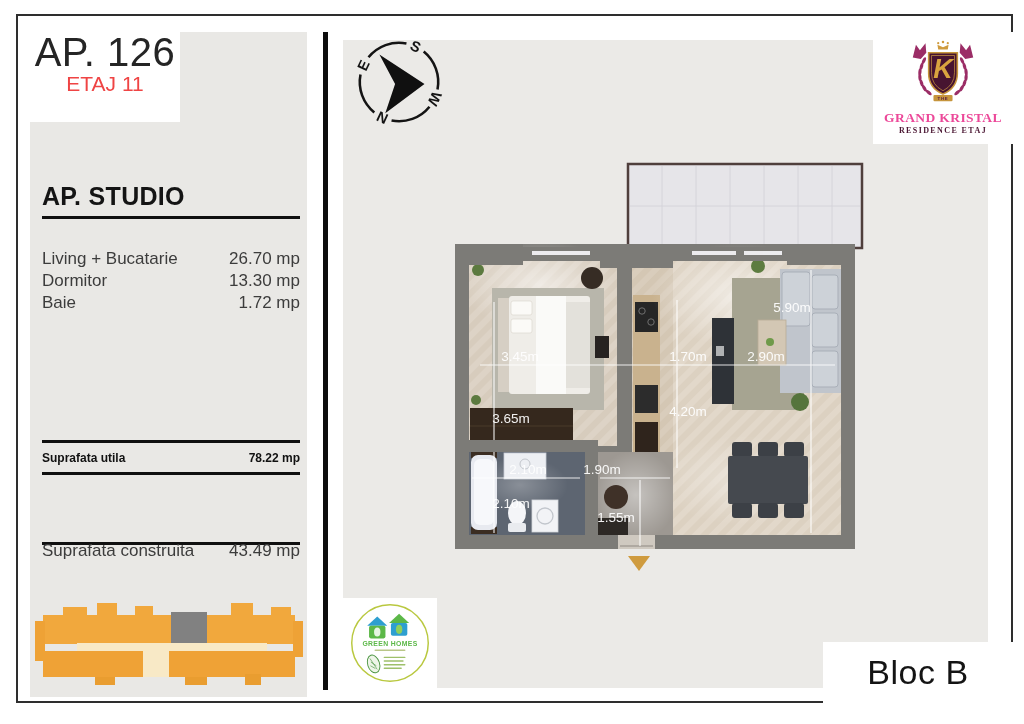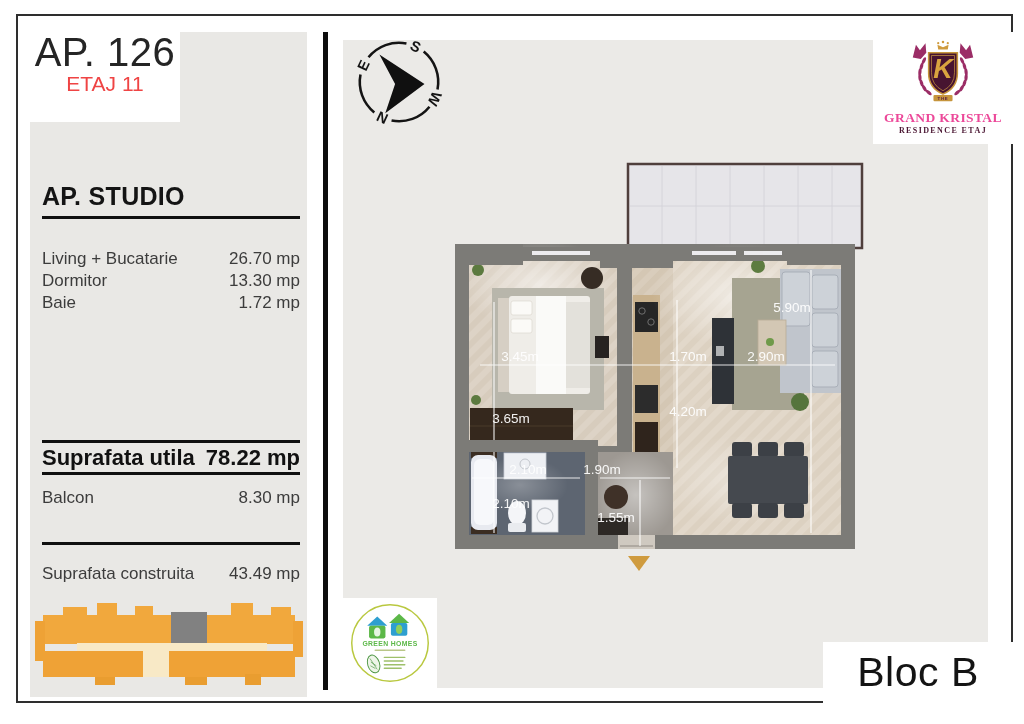--- a/index.html
+++ b/index.html
@@ -8,37 +8,37 @@
   #frame{left:16px;top:14px;width:993px;height:685px;border:2px solid #2e2e2e;background:#ffffff;}
   
   #left-gray{left:30px;top:32px;width:277px;height:665px;background:#e9e8e5;}
   #hdr-box{left:30px;top:32px;width:150px;height:90px;background:#ffffff;display:flex;flex-direction:column;align-items:center;justify-content:flex-start;}
   #ap-no{font-size:40px;color:#252525;letter-spacing:.5px;line-height:1;}
   #etaj{font-size:21px;color:#ef4444;line-height:1.1;}
   #ap-title{left:42px;top:182px;font-size:25px;font-weight:800;color:#141414;letter-spacing:.3px;}
   .rule{left:42px;width:258px;background:#101010;}
   .rowlist{left:42px;width:258px;}
   .rrow{display:flex;justify-content:space-between;font-size:17px;color:#3c3c3c;line-height:22px;}
-  .rrow.b{font-weight:bold;color:#111;font-size:22px;}
+  .rrow.b{font-weight:bold;color:#111;font-size:12px;}
   
   #compass{left:350px;top:33px;width:98px;height:98px;}
   #gk-logo{left:873px;top:32px;width:140px;height:112px;background:#ffffff;}
   #gk-svg{left:895px;top:40px;width:96px;height:70px;}
   #gk-name{left:873px;top:110px;width:140px;text-align:center;font-family:"Liberation Serif",serif;font-weight:bold;font-size:13.5px;letter-spacing:.4px;color:#ec4899;}
   #gk-sub{left:873px;top:126px;width:140px;text-align:center;font-family:"Liberation Serif",serif;font-weight:bold;font-size:8px;letter-spacing:1.4px;color:#4b1733;}
   
   #right-gray{left:343px;top:40px;width:645px;height:648px;background:#ebeae7;}
   #divider{left:323px;top:32px;width:5px;height:658px;background:#0d0d0d;}
   #plan{left:440px;top:150px;width:450px;height:430px;}
   svg text{font-family:"Liberation Sans",sans-serif;}
   .dim{fill:#ffffff;opacity:.93;font-size:13.5px;}
   
   #eco-box{left:343px;top:598px;width:94px;height:90px;background:#ffffff;display:flex;align-items:center;justify-content:center;}
   #bloc-box{left:823px;top:642px;width:190px;height:61px;background:#ffffff;display:flex;align-items:center;justify-content:center;}
-  #bloc-label{font-size:41px;color:#141414;letter-spacing:.5px;}
+  #bloc-label{font-size:34px;color:#141414;letter-spacing:.5px;}
   #bldg{left:35px;top:599px;width:268px;height:96px;}
 </style>
 </head>
 <body>
 
 <div id="frame" class="abs"></div>
 
 <div id="left-gray" class="abs"></div>
 
 <div id="hdr-box" class="abs">
@@ -67,27 +67,23 @@
 <div class="abs rule" style="top:440px;height:3px;"></div>
 <div class="abs rowlist" style="top:447px;">
   <div class="rrow b">
     <span>Suprafata utila</span>
     <span>78.22 mp</span>
   </div>
 </div>
 <div class="abs rule" style="top:472px;height:3px;"></div>
 
 <div class="abs rowlist" style="top:487px;">
-  <div class="rrow">
-    <span>Balcon</span>
-    <span>8.30 mp</span>
-  </div>
 </div>
 <div class="abs rule" style="top:542px;height:2.5px;"></div>
-<div class="abs rowlist" style="top:563px;">
+<div class="abs rowlist" style="top:540px;">
   <div class="rrow">
     <span>Suprafata construita</span>
     <span>43.49 mp</span>
   </div>
 </div>
 
 <svg id="bldg" class="abs" viewBox="0 0 268 96">
   <g>
     <rect x="28" y="8" width="24" height="12" fill="#f1a83d"></rect>
     <rect x="62" y="4" width="20" height="14" fill="#f1a83d"></rect>

